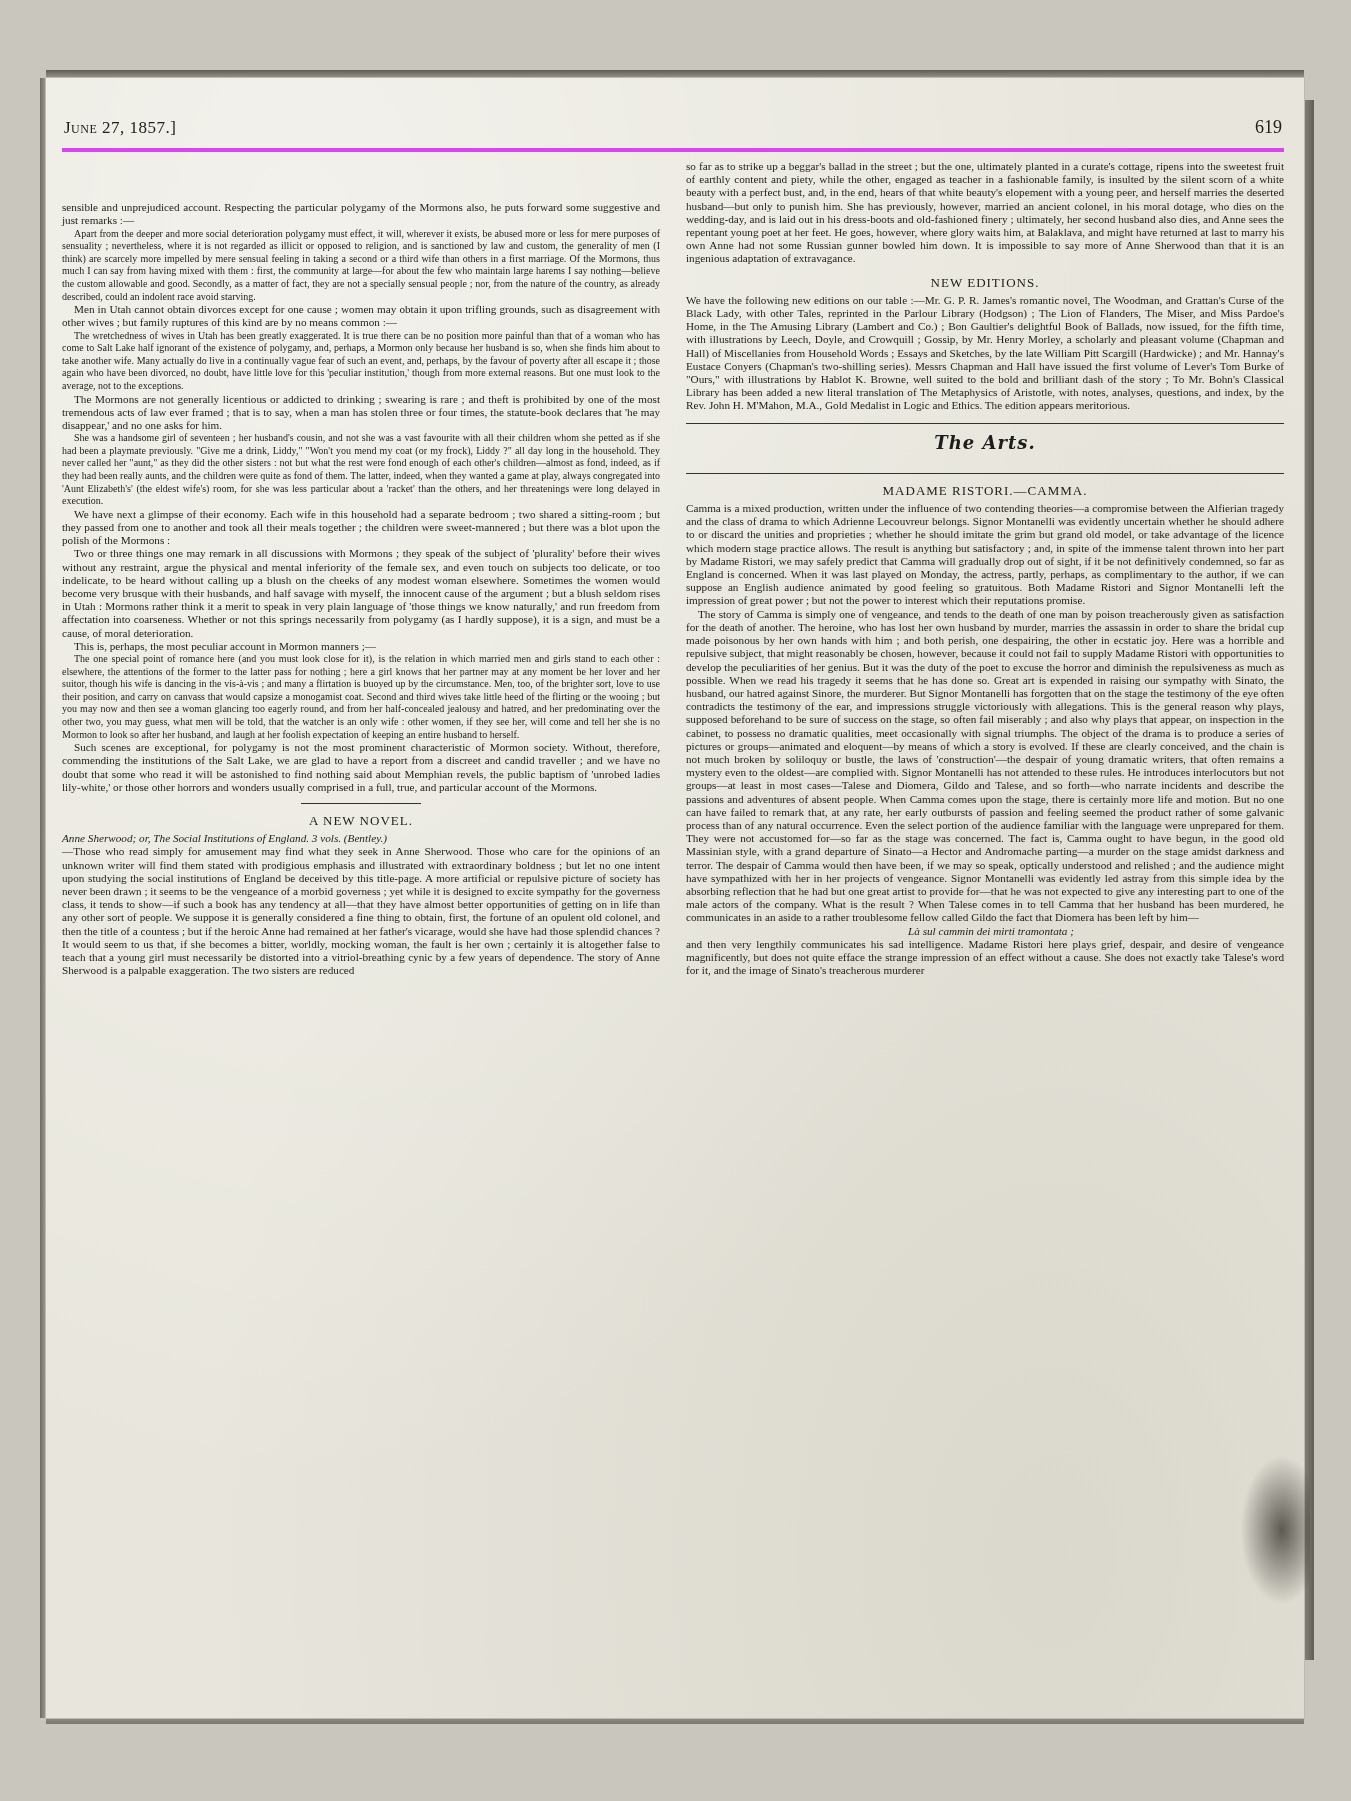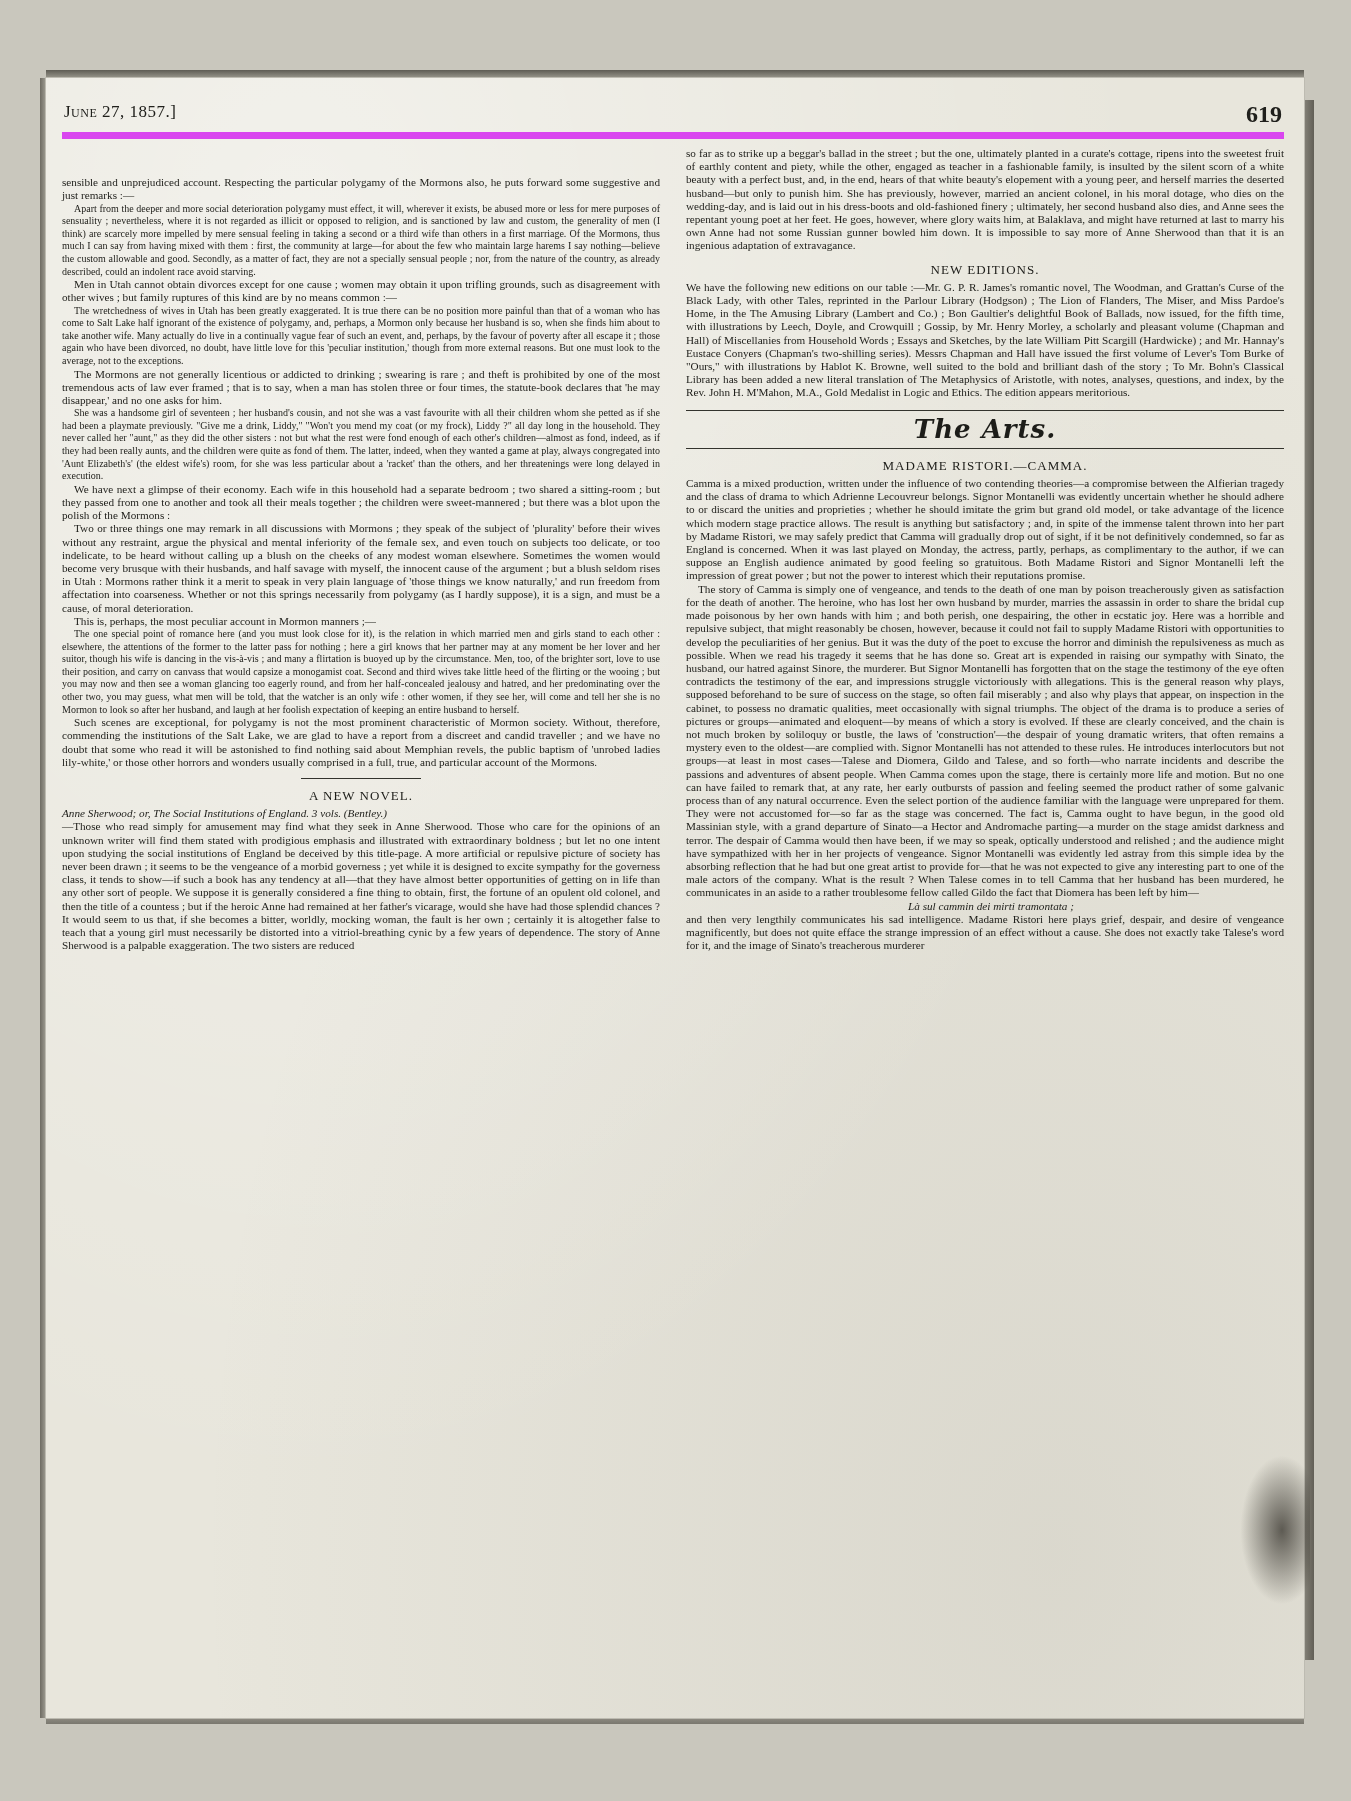--- a/index.html
+++ b/index.html
@@ -64,40 +64,41 @@
   .content {
     position: absolute;
     left: 62px;
     top: 96px;
     width: 1222px;
     color: #20201c;
   }
   .masthead {
     position: relative;
     height: 34px;
-    border-bottom: 7px solid #d946ef;
+    border-bottom: 4px solid #d946ef;
     padding-bottom: 2px;
     margin-bottom: 8px;
+    margin-top: 16px;
   }
   .masthead .date {
     position: absolute; left: 2px; top: 6px;
     font-size: 17px; letter-spacing: .5px;
     font-variant: small-caps;
     font-family: "Liberation Serif", serif;
   }
   .masthead .title {
     position: absolute; left: 0; right: 0; top: 0;
     text-align: center;
     font-size: 26px;
     letter-spacing: 7px;
     font-weight: normal;
   }
   .masthead .folio {
     position: absolute; right: 2px; top: 5px;
-    font-size: 24px; font-weight: bold;
+    font-size: 18px; font-weight: normal;
   }
 
   .cols {
     display: flex;
     gap: 26px;
     align-items: flex-end;
   }
   .col {
     width: 598px;
     font-size: 11.2px;
@@ -125,23 +126,23 @@
     margin: 9px auto 8px auto;
   }
   .rule-full {
     width: 100%;
     height: 1px;
     background: #33332d;
     margin: 10px 0 9px 0;
   }
   .arts-head {
     text-align: center;
-    margin: 12px 0 12px 0;
+    margin: 12px 0 24px 0;
     font-family: "DejaVu Serif", serif;
-    font-size: 26px;
+    font-size: 18px;
     letter-spacing: 1px;
     font-style: italic;
     font-weight: bold;
   }
   .ital { font-style: italic; }
   .centered { text-align: center; text-indent: 0; }
   .indent-block { margin-left: 34px; }
   .smallline { font-size: 10px; line-height: 12.6px; }
 </style>
 </head>

